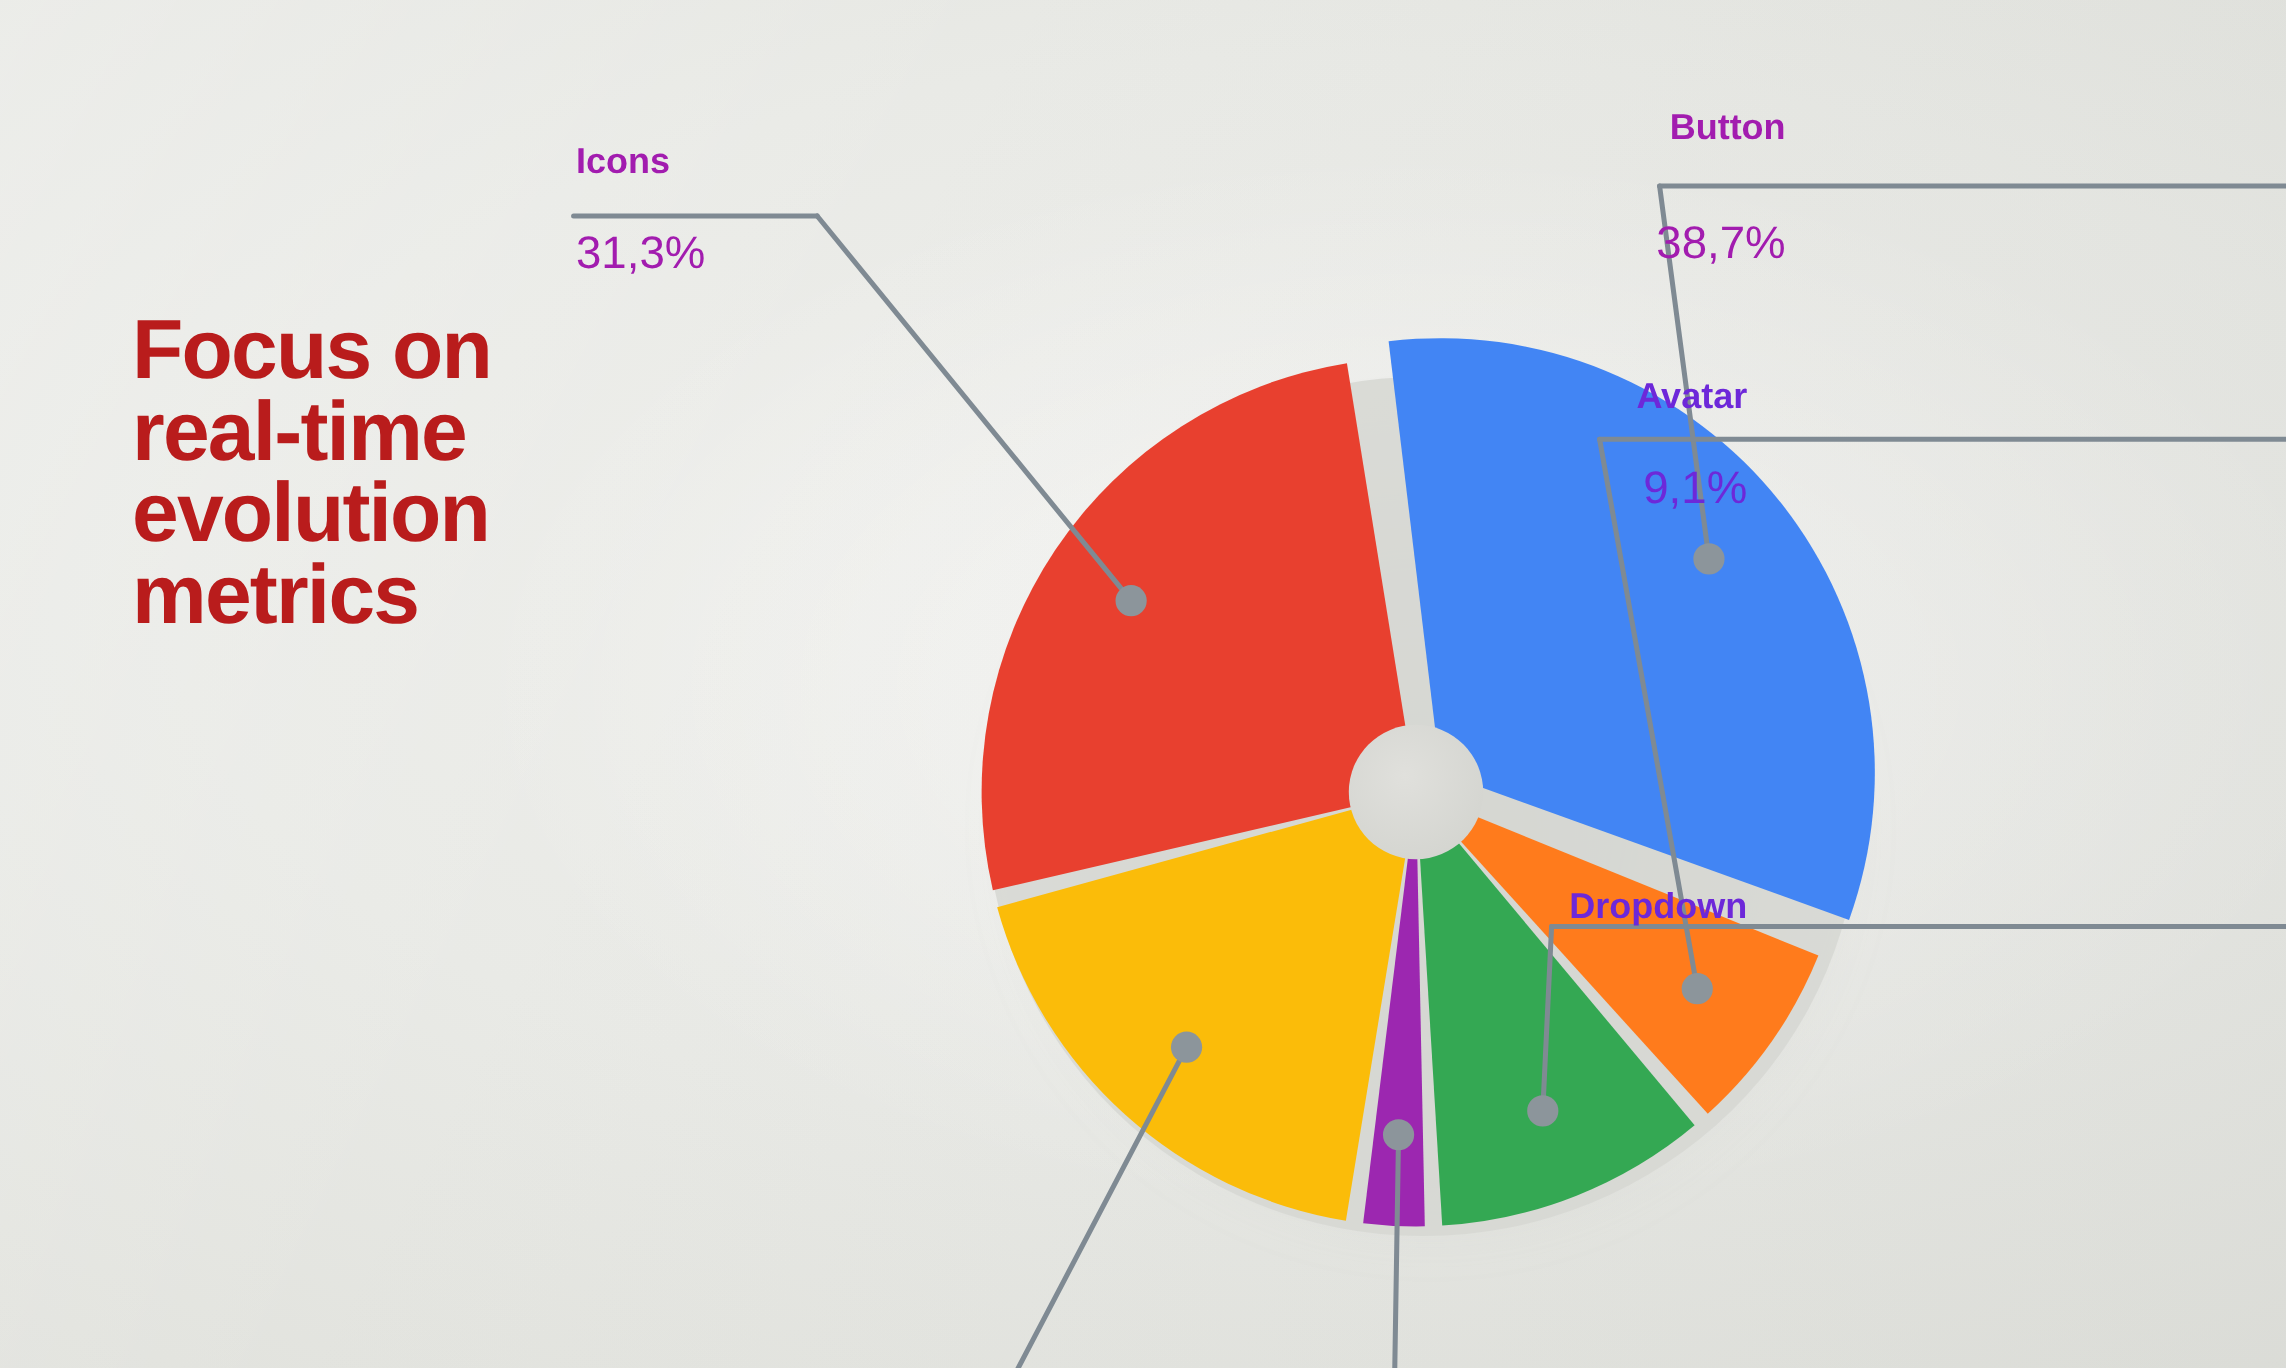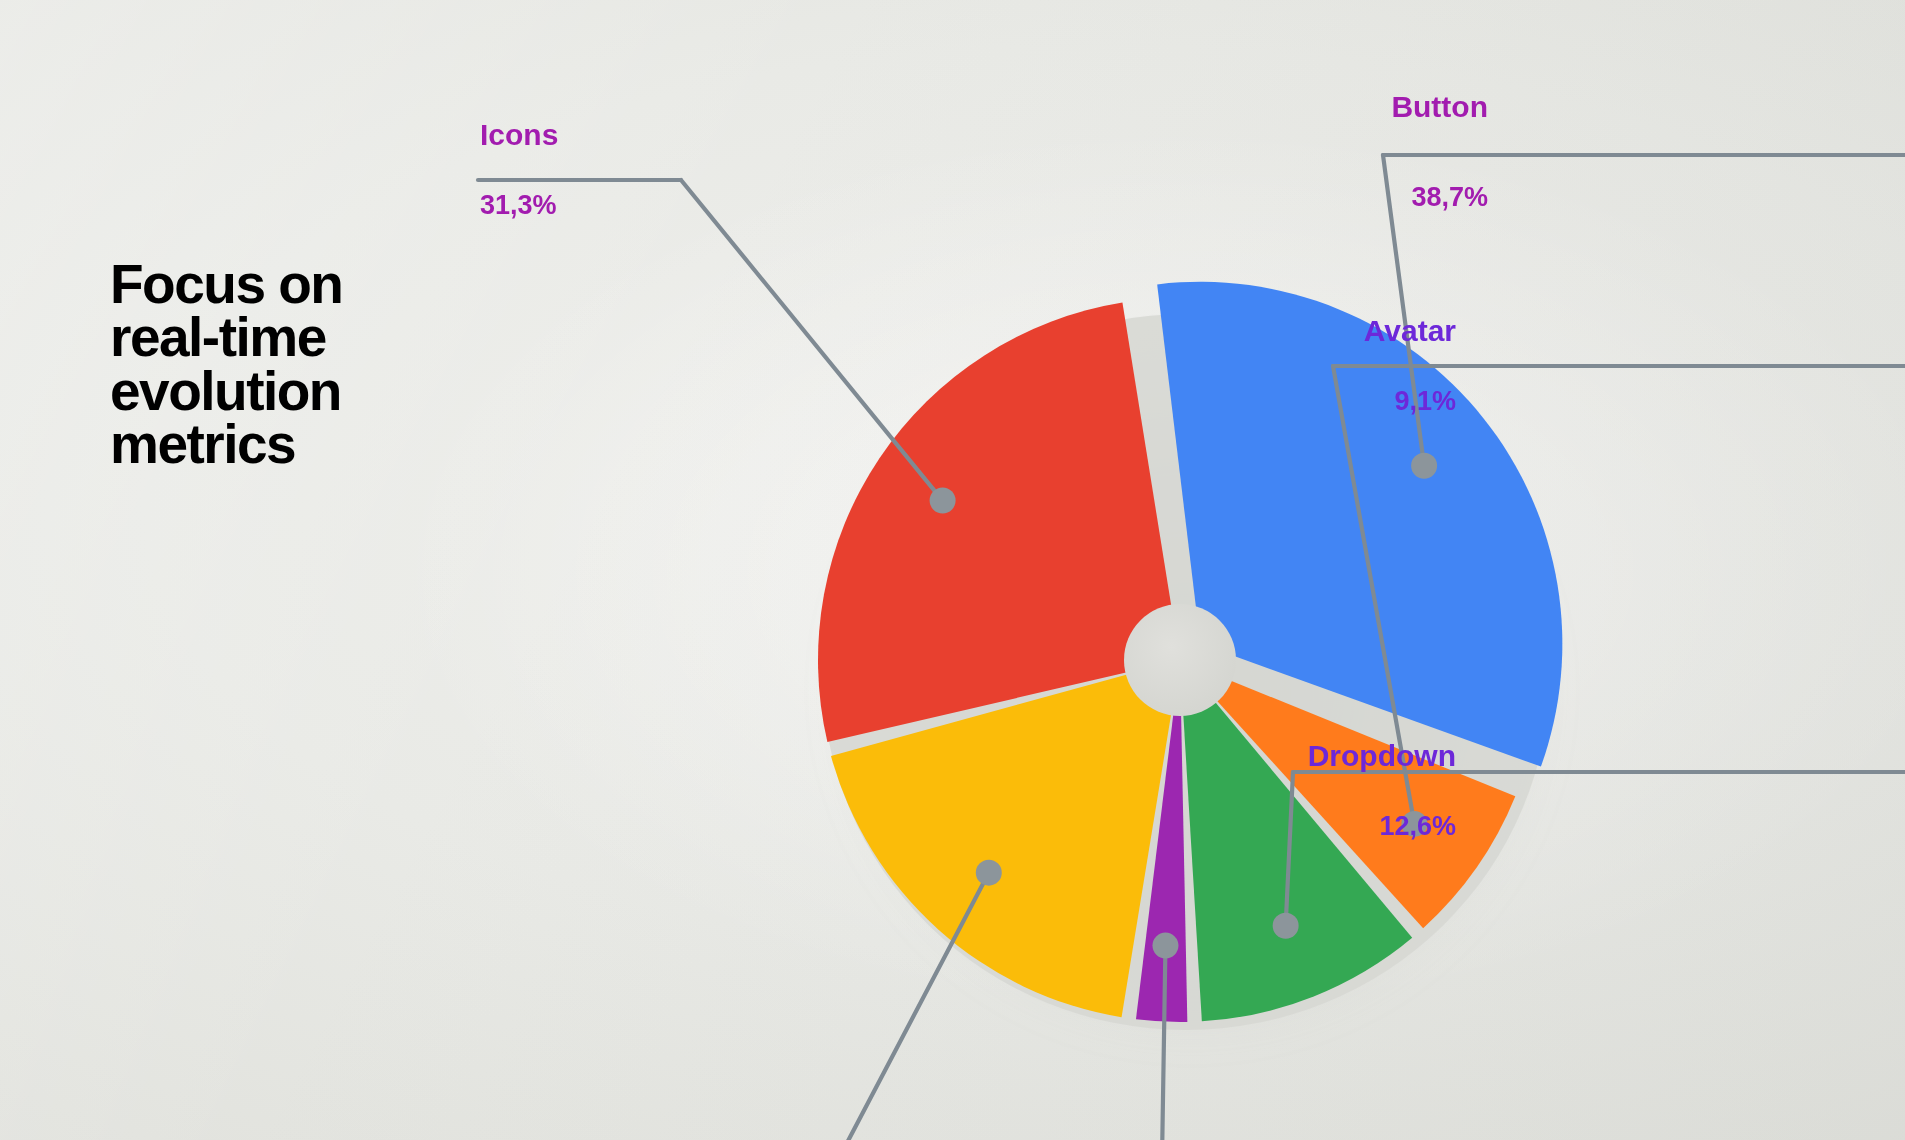--- a/index.html
+++ b/index.html
@@ -20,31 +20,31 @@
     pointer-events:none;
   }
   .bg-vignette2{position:absolute;inset:0;
     background:linear-gradient(118deg, rgba(255,255,255,.30) 0%, rgba(255,255,255,0) 34%, rgba(190,192,186,.22) 100%);
     pointer-events:none;
   }
 
   
   #title{
     position:absolute;left:110px;top:258px;width:400px;
-    font-size:55px;line-height:.97;font-weight:700;letter-spacing:-1.5px;
-    color:#000000;white-space:pre-line;
+    font-size:70px;line-height:.97;font-weight:700;letter-spacing:-1.5px;
+    color:#b91c1c;white-space:pre-line;
   }
 
   
   #chart{position:absolute;left:0;top:0;width:1905px;height:1140px;}
 
   
   .lbl{position:absolute;}
   .lbl .name{font-size:30px;font-weight:700;line-height:1;white-space:nowrap;}
-  .lbl .pct{font-size:27px;font-weight:700;line-height:1;white-space:nowrap;}
+  .lbl .pct{font-size:38px;font-weight:400;line-height:1;white-space:nowrap;}
   .lbl.dark .name,.lbl.dark .pct{color:#a21caf;}
   .lbl.light .name,.lbl.light .pct{color:#6d28d9;}
   .lbl.ra{text-align:right;}
   .lbl.la{text-align:left;}
 </style>
 </head>
 <body>
 
 <div id="stage">
 
@@ -119,16 +119,15 @@
     <div class="pct" style="margin-top:42px;">31,3%</div>
   </div>
 
   <div class="lbl light ra" style="left:1170px;top:316px;width:286px;">
     <div class="name">Avatar</div>
     <div class="pct" style="margin-top:42px;">9,1%</div>
   </div>
 
   <div class="lbl light ra" style="left:1130px;top:718px;width:326px;margin-top:23px;">
     <div class="name">Dropdown</div>
-    <div class="pct" style="margin-top:42px;">12,6%</div>
   </div>
 
 </div>
 
 </body></html>

